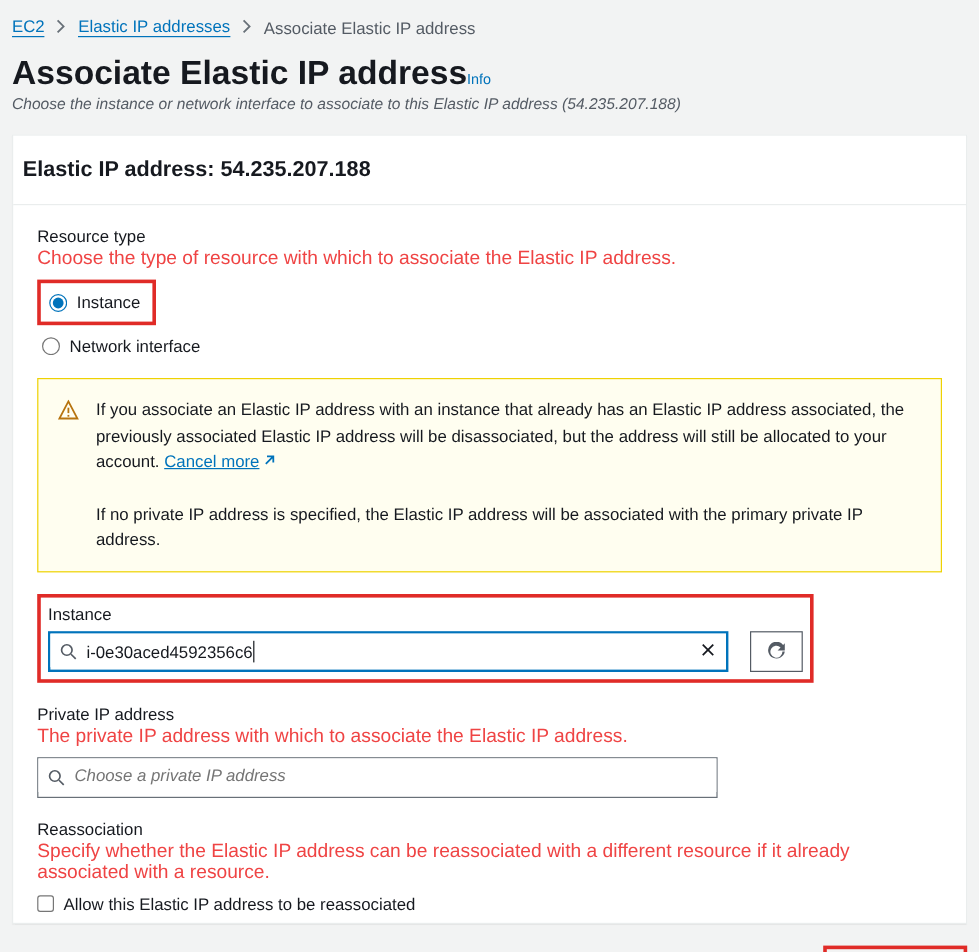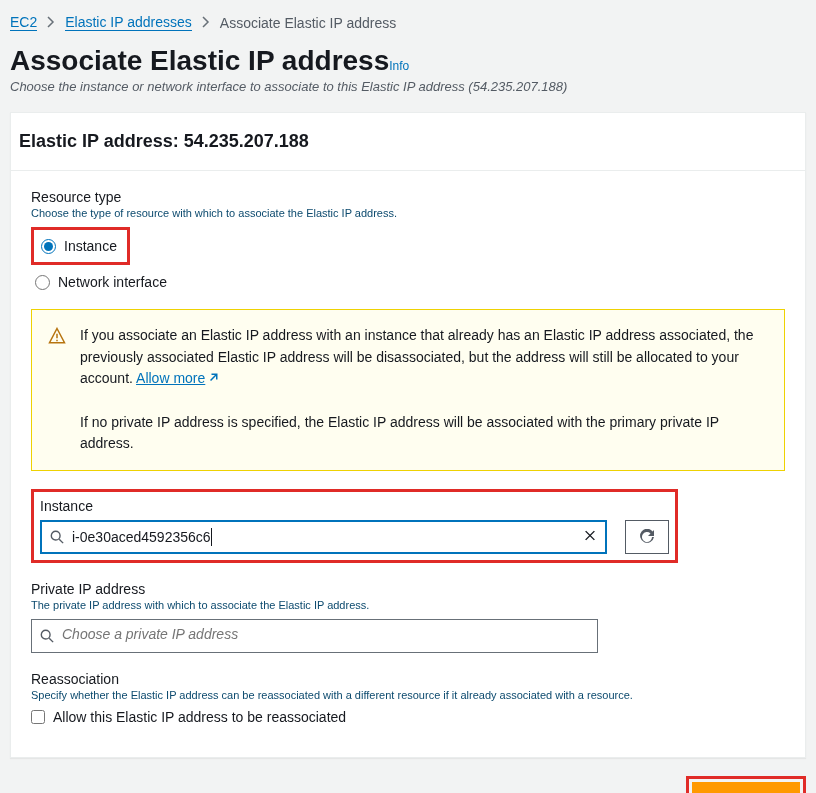--- a/index.html
+++ b/index.html
@@ -35,23 +35,23 @@
     background: #fff;
     border: 1px solid #eaeded;
     box-shadow: 0 1px 1px rgba(0,0,0,0.05);
   }
   .panel-header {
     padding: 18px 8px;
     border-bottom: 1px solid #eaeded;
     font-size: 18px;
     font-weight: 700;
   }
-  .panel-body { padding: 18px 20px 32px 20px; }
+  .panel-body { padding: 18px 20px 8px 20px; }
   .field-label { font-weight: 400; font-size: 14px; color: #16191f; }
-  .field-desc { font-size: 11px; color: #0c4a6e; margin: 2px 0 8px 0; }
+  .field-desc { font-size: 16px; color: #ef4444; margin: 2px 0 8px 0; }
   .radio-row {
     display: flex;
     align-items: center;
     gap: 8px;
     padding: 5px 4px;
     font-size: 14px;
   }
   .radio-row input[type=radio] {
     width: 15px; height: 15px;
     accent-color: #0073bb;
@@ -216,21 +216,21 @@
 
     <div class="alert">
       <span>
         <svg width="18" height="18" viewBox="0 0 24 24">
             <path d="M12 2 L22 21 H2 Z" fill="none" stroke="#b7740f" stroke-width="2"></path>
             <rect x="11" y="9" width="2" height="6" fill="#b7740f"></rect>
             <rect x="11" y="17" width="2" height="2" fill="#b7740f"></rect>
           </svg>
       </span>
       <div>
-        <span>If you associate an Elastic IP address with an instance that already has an Elastic IP address associated, the previously associated Elastic IP address will be disassociated, but the address will still be allocated to your account. </span><a href="#" class="learn-more"><span>Allow more</span><svg class="ext-icon" viewBox="0 0 16 16">
+        <span>If you associate an Elastic IP address with an instance that already has an Elastic IP address associated, the previously associated Elastic IP address will be disassociated, but the address will still be allocated to your account. </span><a href="#" class="learn-more"><span>Cancel more</span><svg class="ext-icon" viewBox="0 0 16 16">
               <path d="M6 2h8v8h-2V5.4L5.4 12 4 10.6 10.6 4H6z"></path>
             </svg></a>
         <br><br>
         <span>If no private IP address is specified, the Elastic IP address will be associated with the primary private IP address.</span>
       </div>
     </div>
 
     <div class="section">
       <span class="highlight-red highlight-pad-big" style="display:inline-block;">
         <div class="field-label" style="margin-bottom:6px;">Instance</div>

